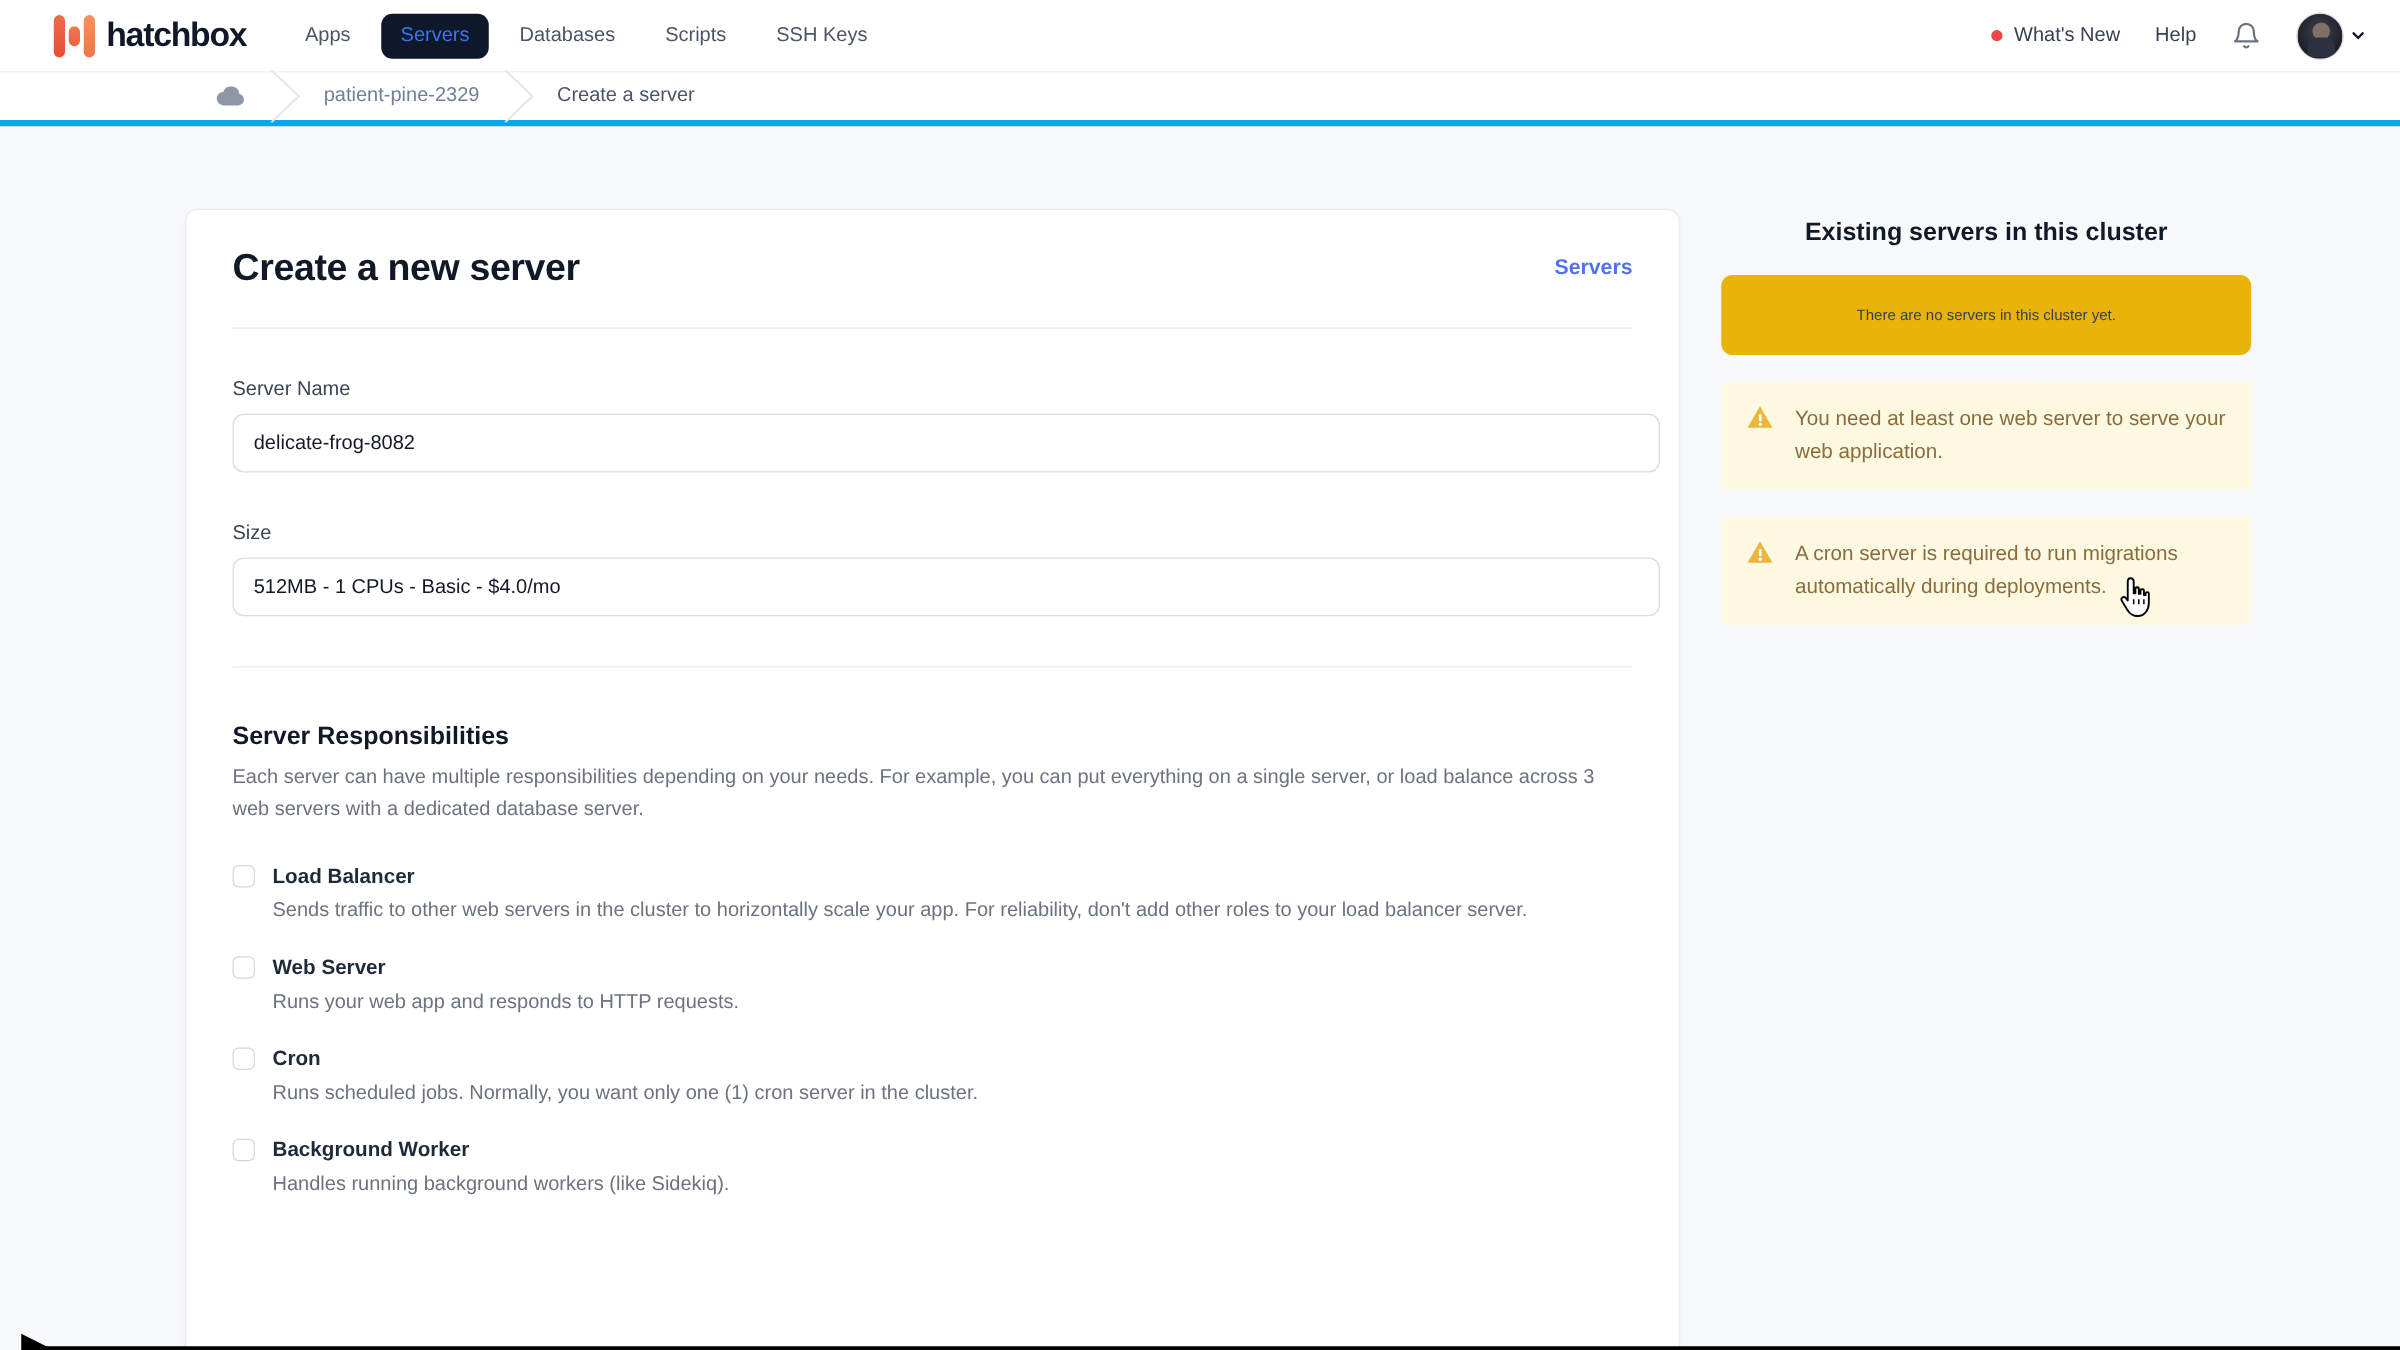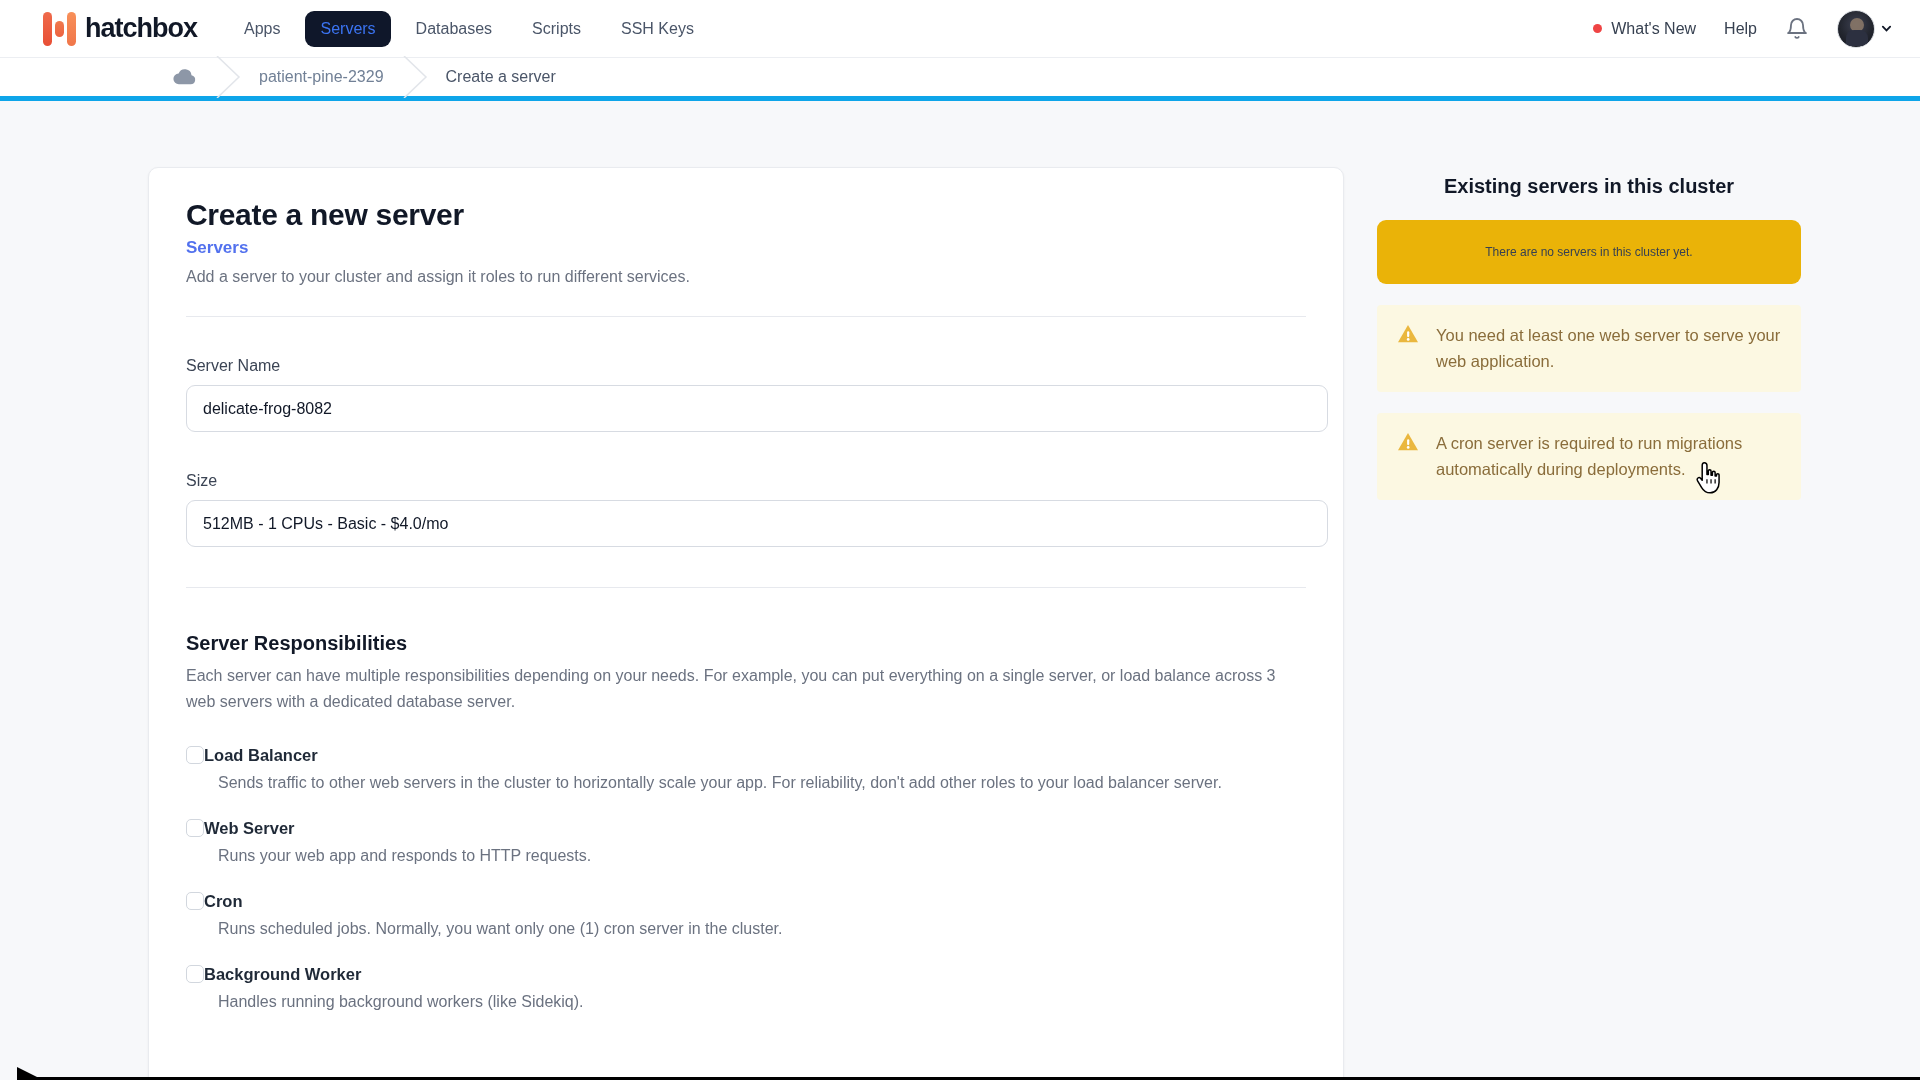--- a/index.html
+++ b/index.html
@@ -34,36 +34,36 @@
   
   .breadcrumbs { height:43px; background:#ffffff; border-bottom:5px solid #0ea5e9; display:flex; align-items:center; padding-left:170px; }
   .crumb-sep { height:42px; width:26px; margin:0 18px; }
   .crumb { font-size:16px; color:#718096; cursor:pointer; }
   .crumb.current { color:#4a5568; cursor:default; }
   .cloud { width:27px; height:20px; }
 
   
   .main { display:flex; align-items:flex-start; padding:66px 0 0 148px; }
   .card { width:1196px; background:#ffffff; border:1px solid #e9ebef; border-radius:10px; box-shadow:0 1px 3px rgba(16,24,40,.05); padding:30px 37px 60px 37px; min-height:980px; }
-  .card-head { display:flex; justify-content:flex-end; align-items:flex-start;flex-direction:column; }
+  .card-head { display:flex; justify-content:space-between; align-items:flex-start; }
   .page-title { font-size:30px; font-weight:700; color:#111827; letter-spacing:-.3px; }
   .cancel-link { font-size:17px; font-weight:600; color:#5271ee; cursor:pointer; margin-top:6px; }
   .page-subtitle { margin-top:10px; font-size:16px; color:#6b7280; }
   .divider { height:1px; background:#e7e9ee; margin-top:30px; }
 
   .field-label { display:block; margin-top:40px; font-size:16px; color:#3b4454; }
   .text-input, .select-box { margin-top:10px; width:1142px; height:47px; background:#fff; border:1px solid #d7dbe2; border-radius:9px; font-size:16px; color:#111827; padding:0 16px; display:flex; align-items:center; font-family:inherit; }
   input.text-input { outline:none; }
 
   .section-title { margin-top:44px; font-size:20px; font-weight:600; color:#111827; }
   .section-desc { margin-top:8px; font-size:16px; color:#6b7280; line-height:1.65; max-width:1115px; }
 
   .options { margin-top:30px; }
   .option { margin-bottom:27px; }
-  .option-row { display:flex; align-items:flex-start; }
+  .option-row { display:flex; align-items:flex-start; gap:14px; }
   .checkbox { width:18px; height:18px; border:1px solid #d2d7de; border-radius:5px; background:#fff; flex:0 0 auto; cursor:pointer; }
   .option-label { font-size:16.5px; font-weight:600; color:#1f2937; cursor:pointer; }
   .option-desc { margin:9px 0 0 32px; font-size:16px; color:#6b7280; }
 
   
   .sidebar { width:424px; margin-left:33px; }
   .sidebar-title { text-align:center; font-size:20px; font-weight:700; color:#111827; margin-top:8px; }
   .empty-box { margin-top:22px; background:#eab308; border-radius:9px; height:64px; display:flex; align-items:center; justify-content:center; font-size:12px; color:#374151; }
   .warning-box { margin-top:21px; background:#fcf8e2; border-radius:4px; padding:17px 20px; display:flex; gap:17px; }
   .warn-icon { width:22px; height:20px; flex:0 0 auto; margin-top:2px; }
@@ -126,21 +126,20 @@
   <span class="crumb current">Create a server</span>
 </div>
 
 <div class="main">
 
   <section class="card">
     <div class="card-head">
       <h1 class="page-title">Create a new server</h1>
       <span class="cancel-link">Servers</span>
     </div>
-    <p class="page-subtitle">Add a server to your cluster and assign it roles to run different services.</p>
 
     <div class="divider"></div>
 
     <label class="field-label">Server Name</label>
     <input class="text-input" type="text" value="delicate-frog-8082" style="">
 
     <label class="field-label">Size</label>
     <div class="select-box">512MB - 1 CPUs - Basic - $4.0/mo</div>
 
     <div class="divider" style="margin-top:40px;"></div>

